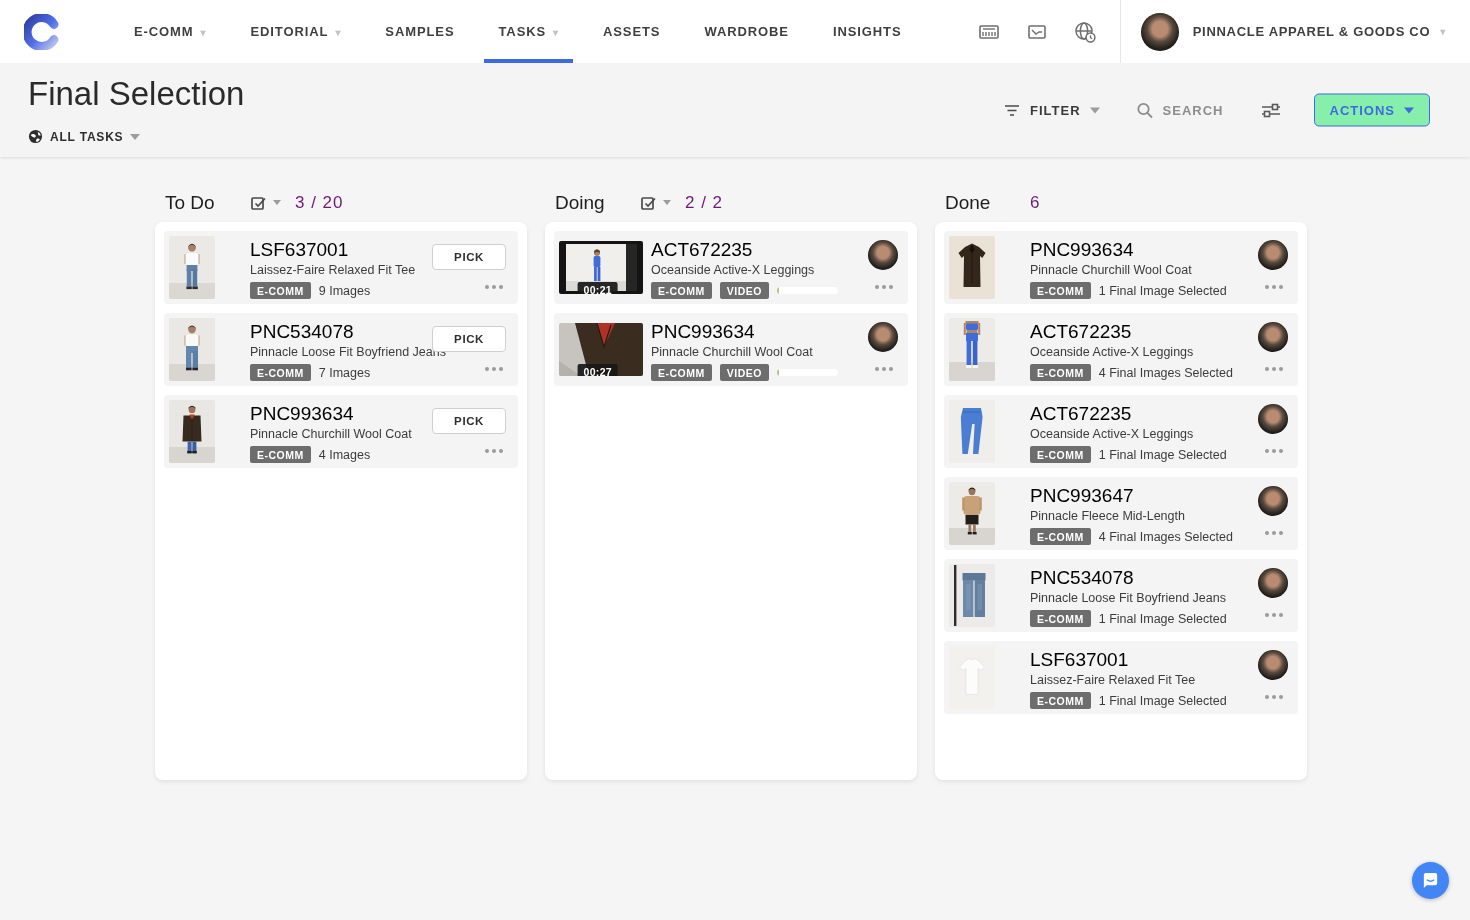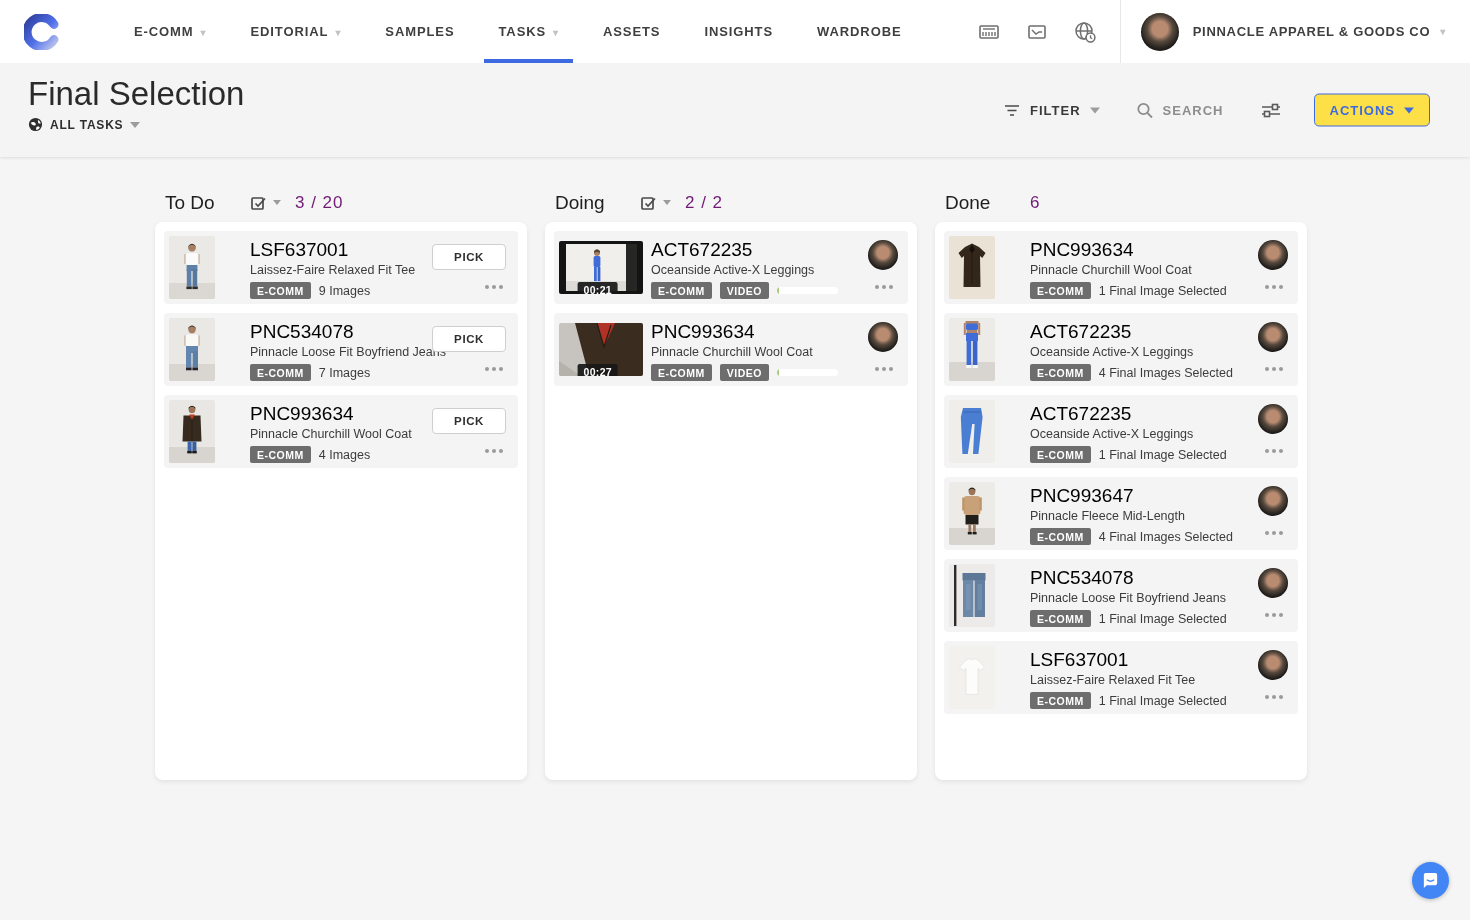--- a/index.html
+++ b/index.html
@@ -25,32 +25,32 @@
     background:radial-gradient(circle at 50% 42%, #b98c72 0%, #b98c72 26%, #584a3e 44%, #23201d 68%);
     box-shadow:inset 0 0 0 1px rgba(0,0,0,.15); }
   .org { display:flex; align-items:center; gap:10px; margin-left:14px; cursor:pointer;
     font-size:13px; font-weight:700; letter-spacing:.7px; color:#3f3f3f; }
   .org .chev { color:#c3c3c3; font-size:10px; }
 
   
   .pagehead { position:relative; height:94px; background:#f4f4f5;
     box-shadow:0 1px 3px rgba(0,0,0,.10); padding-left:28px; z-index:4; }
   .page-title { padding-top:12px; font-size:33px; font-weight:400; color:#2a2a2a; }
-  .scope { display:flex; align-items:center; gap:7px; margin-top:4px; cursor:pointer; }
+  .scope { display:flex; align-items:center; gap:7px; margin-top:16px; cursor:pointer; }
   .scope-label { font-size:12px; font-weight:700; letter-spacing:.8px; color:#2e2e2e; }
   .caret { width:0; height:0; border-left:5px solid transparent; border-right:5px solid transparent;
     border-top:6px solid #9c9c9c; display:inline-block; }
   .head-controls { position:absolute; right:40px; top:50%; transform:translateY(-50%);
     display:flex; align-items:center; }
   .ctl { display:flex; align-items:center; gap:9px; cursor:pointer; }
   .ctl-label { font-size:13px; font-weight:700; letter-spacing:1px; color:#3a3a3a; }
   .ctl-label.dim { color:#8d8d8d; }
   .gap36 { margin-left:36px; }
   .actions-btn { margin-left:32px; display:flex; align-items:center; gap:9px;
-    background:#fde047; border:1.5px solid #3e6ae1; border-radius:5px; padding:8px 15px;
+    background:#86efac; border:1.5px solid #3e6ae1; border-radius:5px; padding:8px 15px;
     font-size:13px; font-weight:700; letter-spacing:1px; color:#3e6ae1; cursor:pointer; }
   .actions-btn .caret { border-top-color:#3e6ae1; }
 
   
   .board { position:absolute; left:155px; top:183px; display:flex; gap:18px; }
   .column { width:372px; }
   .col-head { height:39px; display:flex; align-items:center; padding-left:10px; }
   .col-name { font-size:19px; font-weight:500; color:#1e1e1e; width:85px; }
   .col-tools { display:flex; align-items:center; gap:6px; cursor:pointer; color:#4a4a4a; }
   .col-tools .caret { border-top-width:5px; border-left-width:4px; border-right-width:4px; }
@@ -123,24 +123,24 @@
         <span>SAMPLES</span>
       </div>
       <div class="nav-item active">
         <span>TASKS</span>
         <span class="chev">▾</span>
       </div>
       <div class="nav-item">
         <span>ASSETS</span>
       </div>
       <div class="nav-item">
+        <span>WARDROBE</span>
+      </div>
+      <div class="nav-item">
         <span>INSIGHTS</span>
-      </div>
-      <div class="nav-item">
-        <span>WARDROBE</span>
       </div>
     </div>
   <div class="nav-right">
     <span class="icon-btn">
       <svg width="24" height="24" viewBox="0 0 24 24" fill="none" stroke="#6f6f6f" stroke-width="1.6">
         <rect x="3" y="6" width="18" height="12" rx="1"></rect>
         <path d="M6 12v4 M9 12v4 M12 12v4 M15 12v4 M18 12v4" stroke-width="1.4"></path>
         <path d="M6 9h12" stroke-width="1.4"></path>
       </svg>
     </span>

